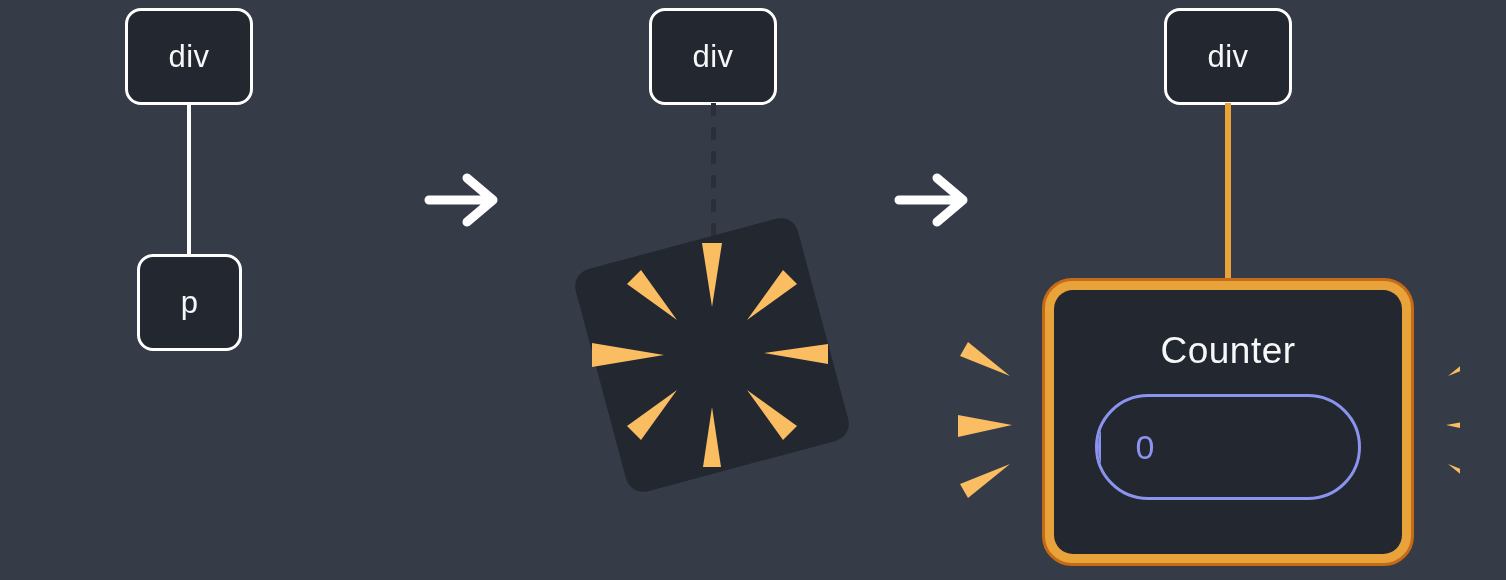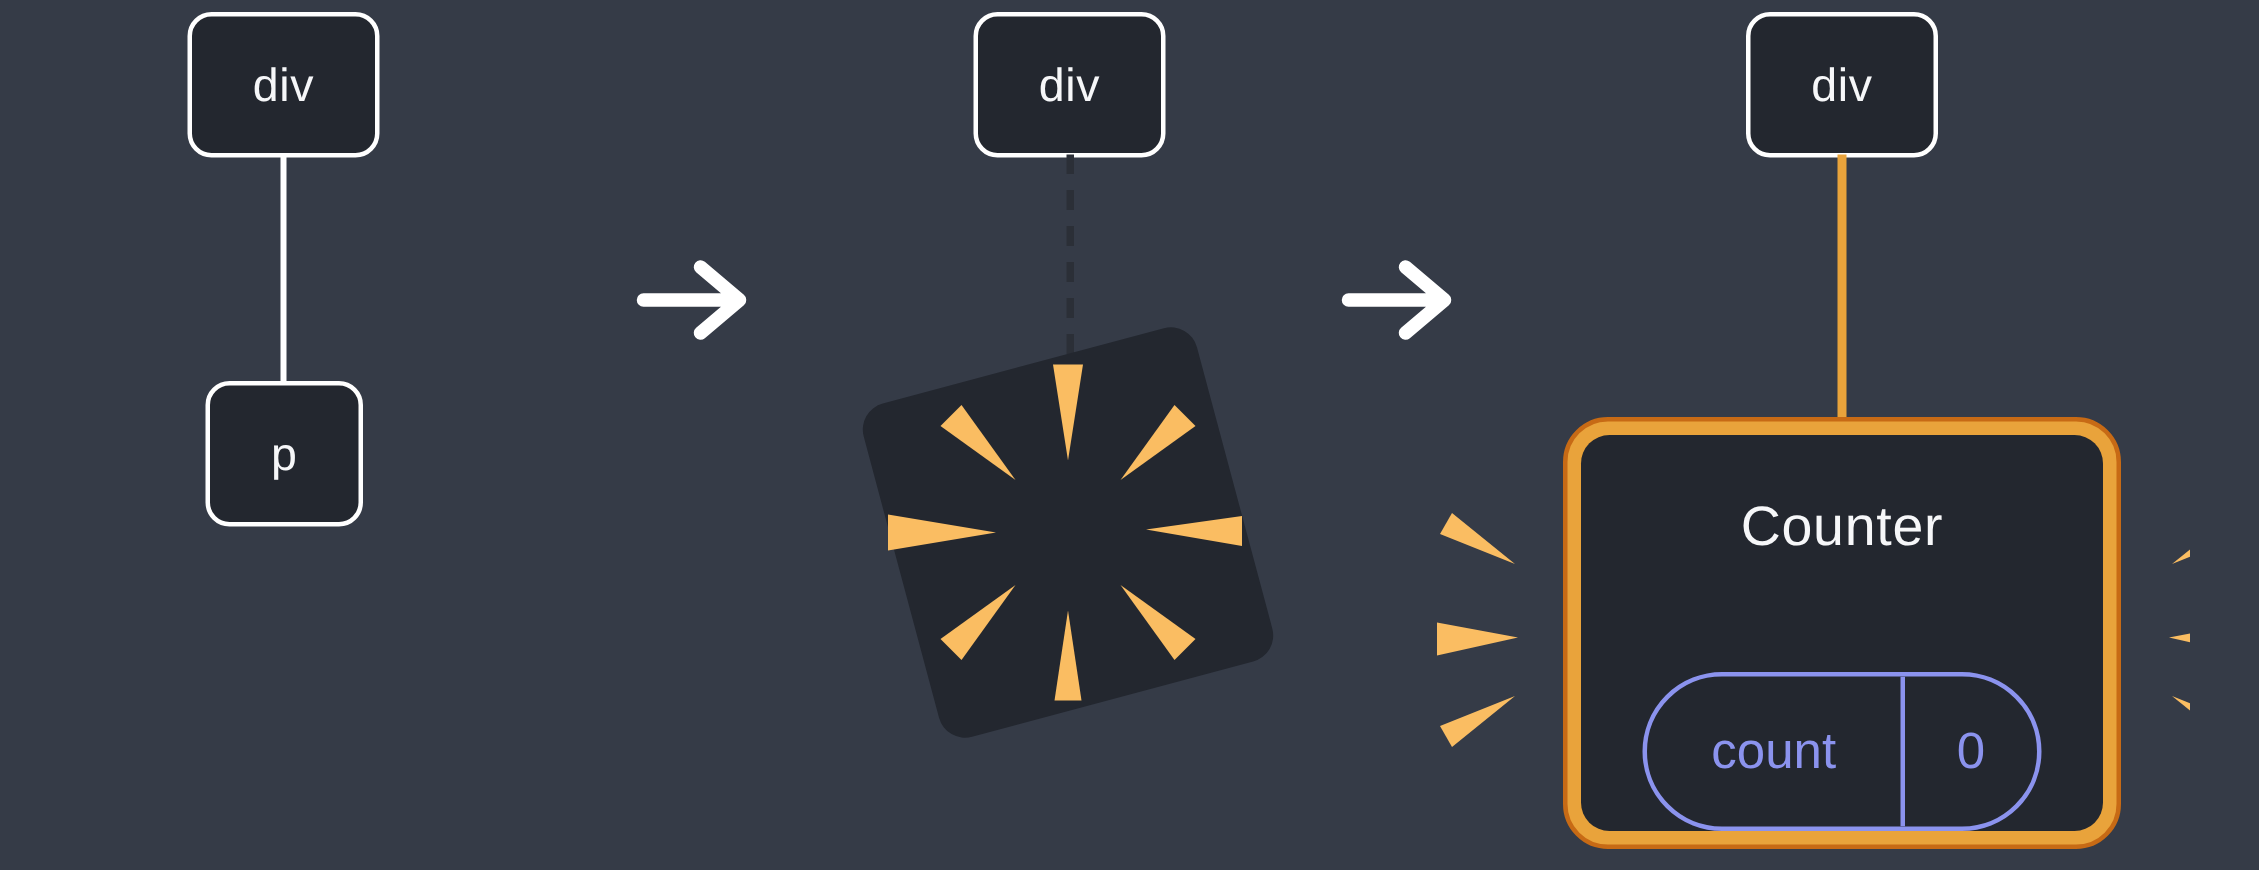--- a/index.html
+++ b/index.html
@@ -65,21 +65,21 @@
     position:absolute; left:1042px; top:278px; width:372px; height:288px;
     background: var(--accent-orange, #e9a33b);
     border: 3px solid var(--accent-orange-dark, #c76a15);
     border-radius: 30px;
     padding: 9px;
   }
   .counter-card-inner {
     width:100%; height:100%;
     background: var(--node-fill, #23272f);
     border-radius: 19px;
-    display:flex; flex-direction:column; align-items:center;justify-content:space-between;
+    display:flex; flex-direction:column; align-items:center;
   }
   .counter-title {
     margin-top: 40px;
     color: var(--text-light, #f6f7f9);
     font-size: 37px;
     font-weight: 500;
     letter-spacing: .5px;
   }
   .state-pill {
     margin-top: 22px;
@@ -146,21 +146,20 @@
 
   <div class="node node-div-right">
     <span>div</span>
   </div>
   <div class="edge-orange"></div>
 
   <div class="counter-card">
     <div class="counter-card-inner">
       <div class="counter-title">Counter</div>
       <div class="state-pill">
-        <span class="state-key">count</span>
         <span class="state-divider"></span>
         <span class="state-value">0</span>
       </div>
     </div>
   </div>
 
   <svg class="sparks sparks-left" width="70" height="180" viewBox="0 0 70 180">
     <polygon class="spark" points="58,46 16,12 8,26"></polygon>
     <polygon class="spark" points="60,95 6,85 6,107"></polygon>
     <polygon class="spark" points="58,134 16,168 8,154"></polygon>

